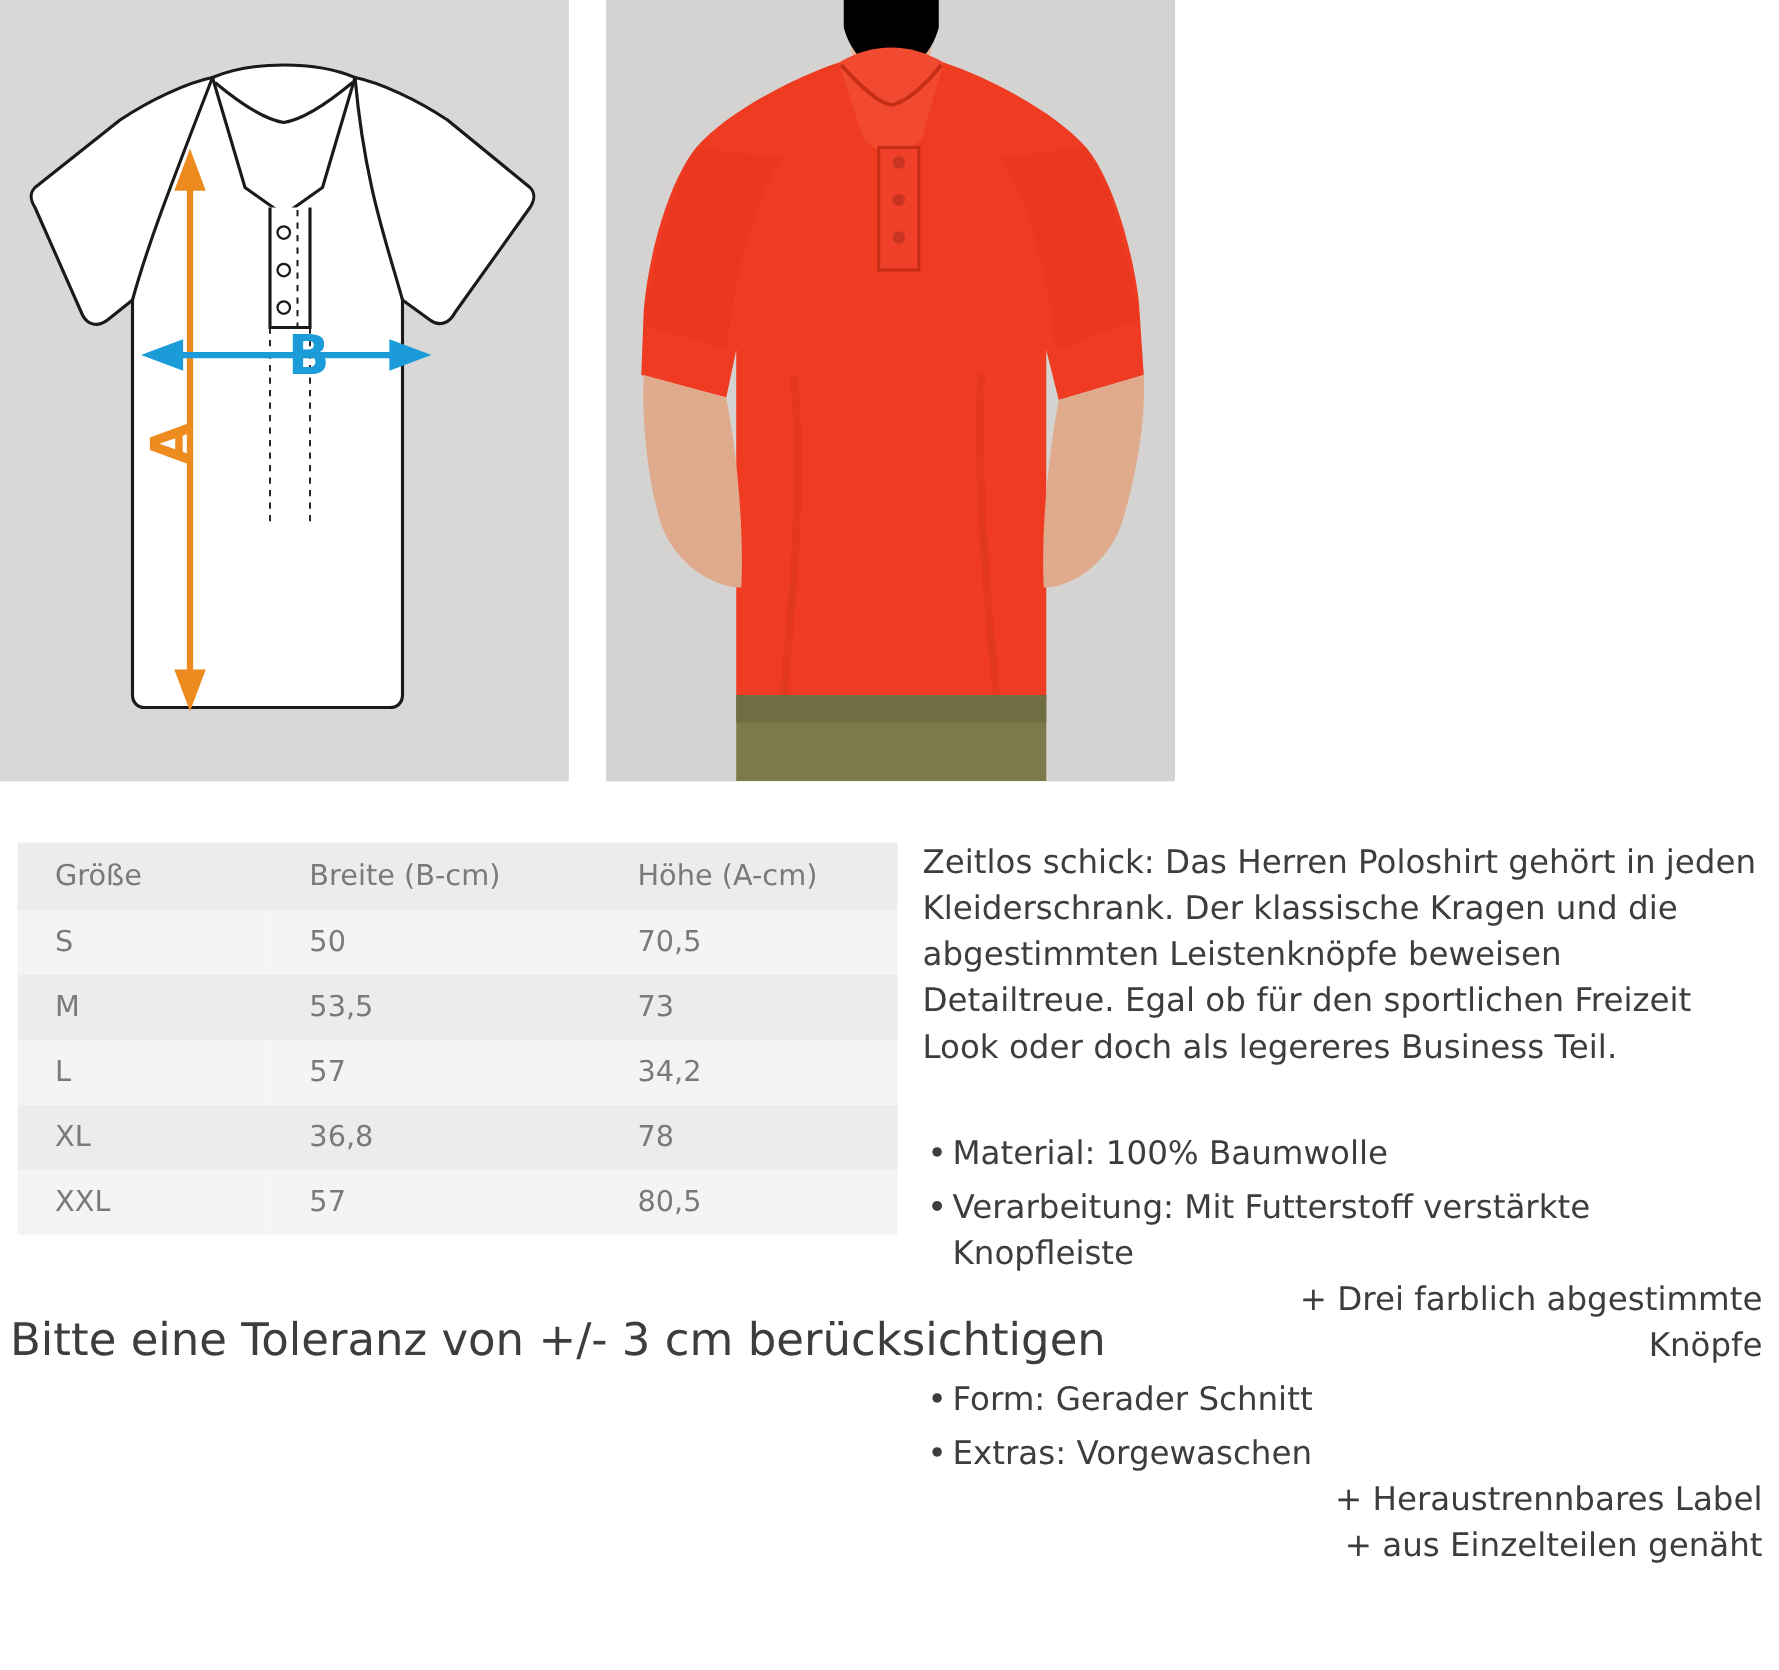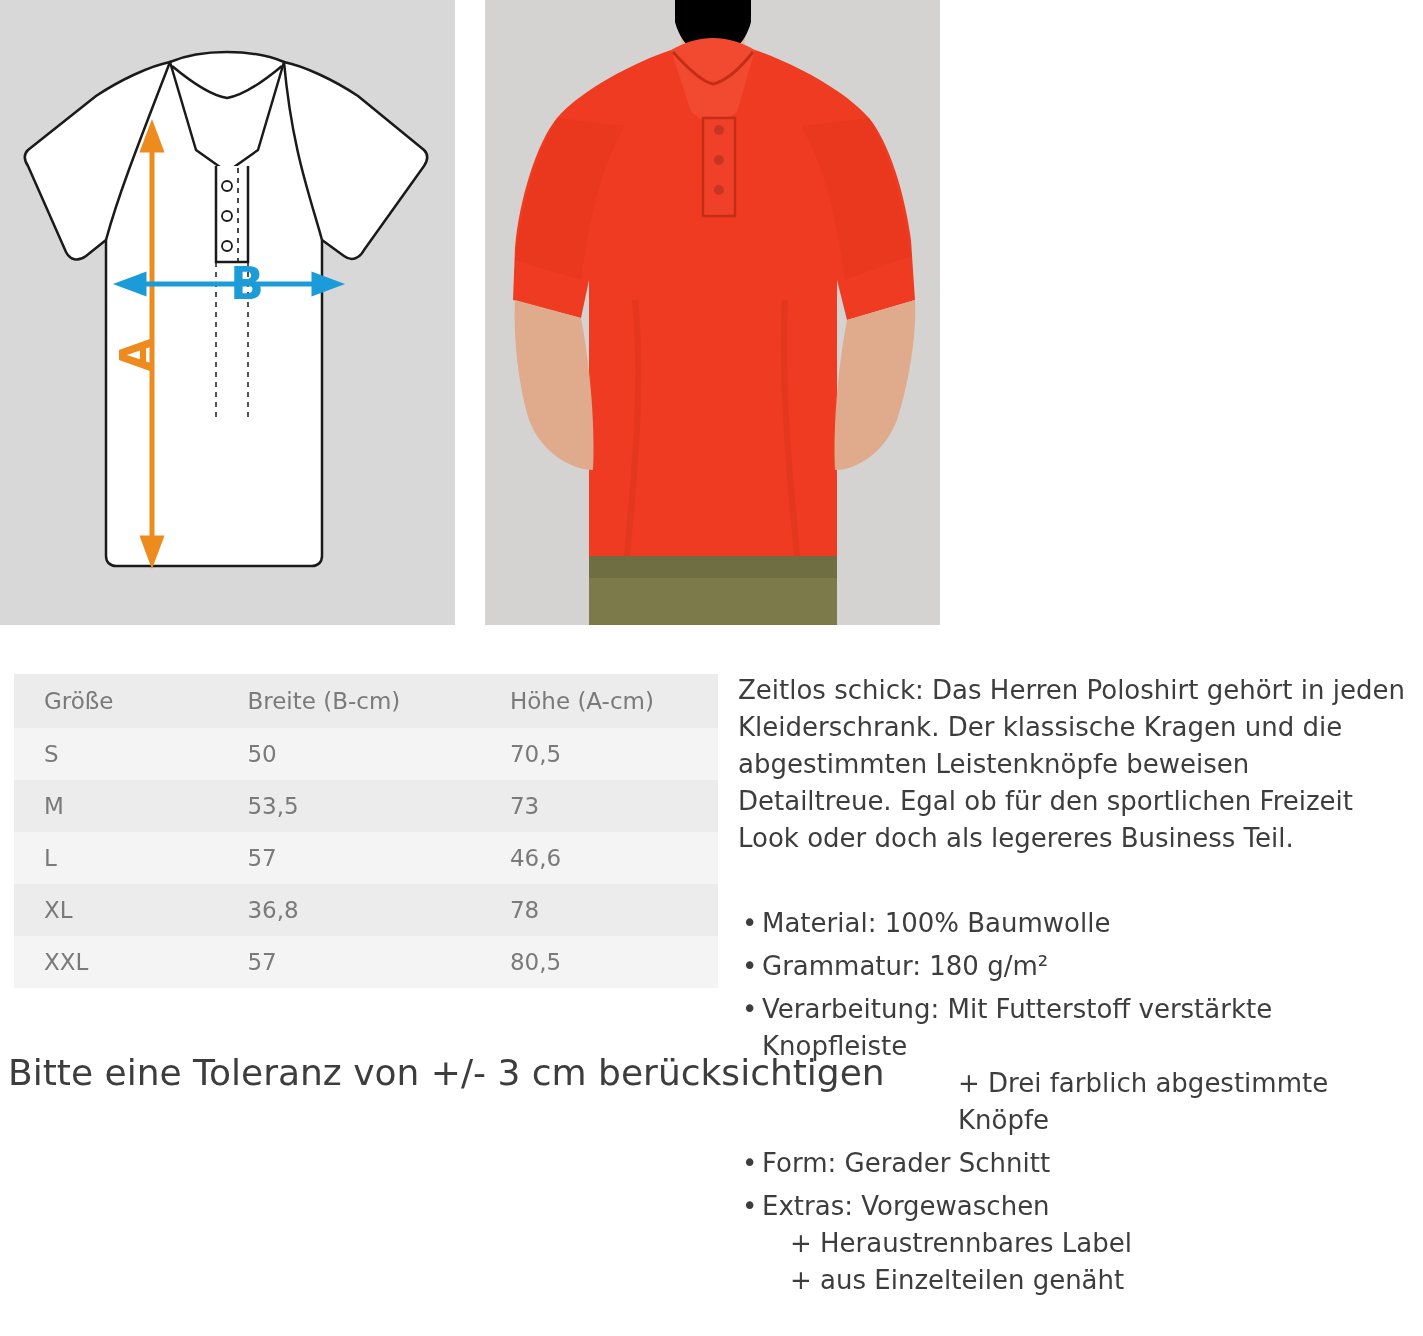--- a/index.html
+++ b/index.html
@@ -100,20 +100,21 @@
     margin-bottom: 6px;
   }
   ul.features li .dot {
     position: absolute;
     left: 4px;
     top: 0;
   }
   ul.features li .cont {
     display: block;
     padding-left: 0;
+    text-align: right;
   }
   .cont-1 { margin-left: 196px; }
   .cont-2 { margin-left: 28px; }
   .cont-3 { margin-left: 68px; }
 </style>
 </head>
 <body>
 
 <div class="page">
 
@@ -203,21 +204,21 @@
           <td>70,5</td>
         </tr>
         <tr class="row-odd">
           <td>M</td>
           <td>53,5</td>
           <td>73</td>
         </tr>
         <tr class="row-even">
           <td>L</td>
           <td>57</td>
-          <td>46,6</td>
+          <td>34,2</td>
         </tr>
         <tr class="row-odd">
           <td>XL</td>
           <td>36,8</td>
           <td>78</td>
         </tr>
         <tr class="row-even">
           <td>XXL</td>
           <td>57</td>
           <td>80,5</td>
@@ -231,21 +232,20 @@
   <div class="desc">
     <p class="intro">Zeitlos schick: Das Herren Poloshirt gehört in jeden Kleiderschrank. Der klassische Kragen und die abgestimmten Leistenknöpfe beweisen Detailtreue. Egal ob für den sportlichen Freizeit Look oder doch als legereres Business Teil.</p>
 
     <ul class="features">
       <li>
         <span class="dot">•</span>
         <span>Material: 100% Baumwolle</span>
       </li>
       <li>
         <span class="dot">•</span>
-        <span>Grammatur: 180 g/m²</span>
       </li>
       <li>
         <span class="dot">•</span>
         <span>Verarbeitung: Mit Futterstoff verstärkte Knopfleiste</span>
         <span class="cont cont-1">+ Drei farblich abgestimmte Knöpfe</span>
       </li>
       <li>
         <span class="dot">•</span>
         <span>Form: Gerader Schnitt</span>
       </li>

